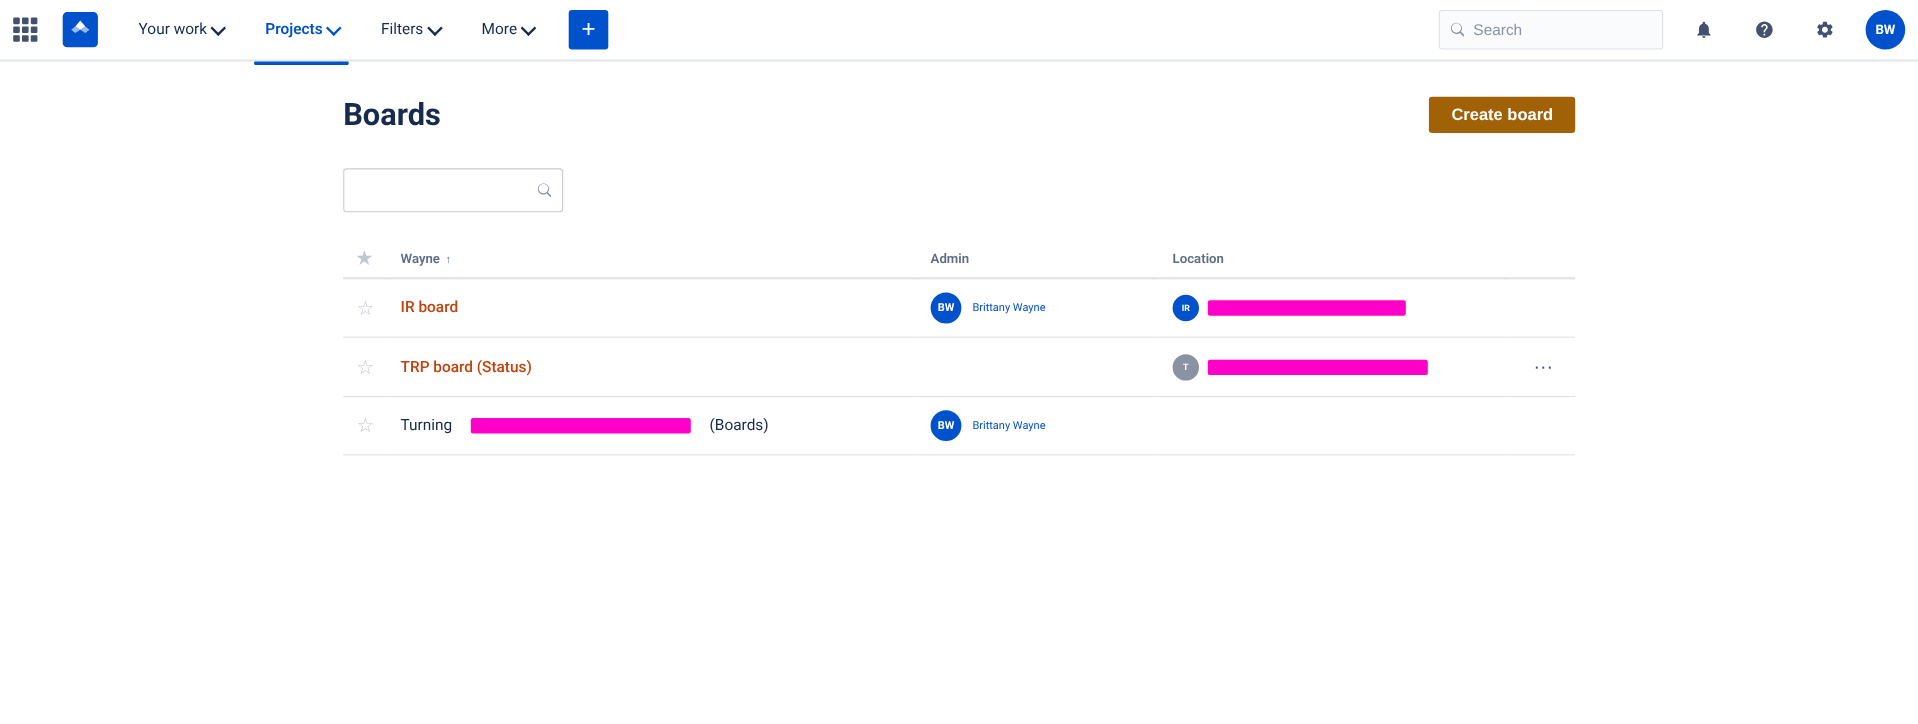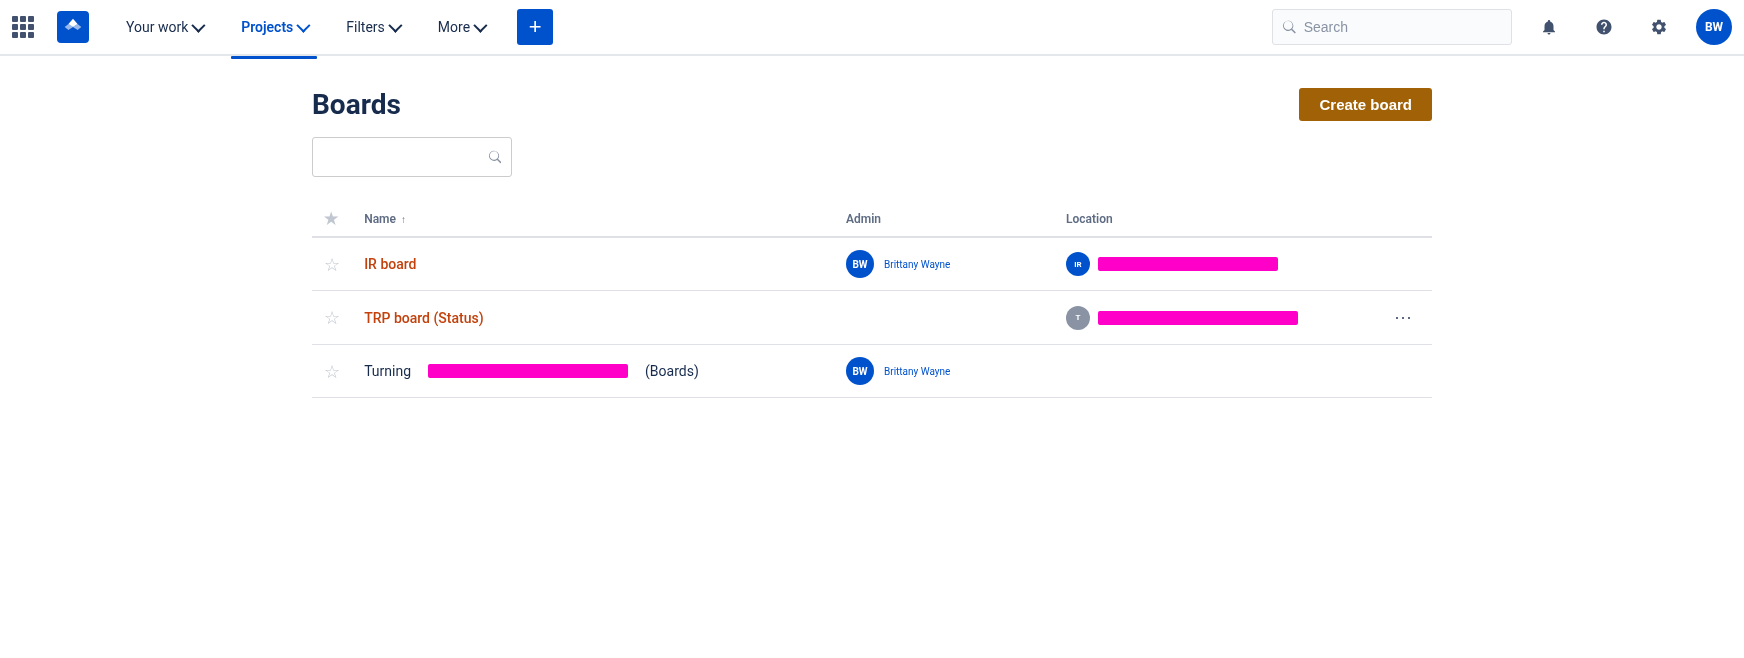--- a/index.html
+++ b/index.html
@@ -86,21 +86,21 @@
       margin-left: 4px;
     }
     .nav-spacer { flex: 1; }
     .nav-search {
       display: flex;
       align-items: center;
       border: 1px solid #dfe1e6;
       border-radius: 3px;
       padding: 0 10px;
       height: 36px;
-      width: 240px;
+      width: 204px;
       gap: 8px;
       background: #fafbfc;
     }
     .nav-search input {
       border: none;
       outline: none;
       background: transparent;
       font-size: 14px;
       color: #172b4d;
       width: 100%;
@@ -136,21 +136,21 @@
     
     .main {
       padding: 32px 40px;
       max-width: 1200px;
       margin: 0 auto;
     }
     .page-header {
       display: flex;
       align-items: center;
       justify-content: space-between;
-      margin-bottom: 16px;
+      margin-bottom: 32px;
     }
     .page-title {
       font-size: 28px;
       font-weight: 700;
       color: #172b4d;
     }
     .create-board-btn {
       background: #a16207;
       color: #fff;
       border: none;
@@ -402,21 +402,21 @@
     </svg>
   </div>
 
   <table class="board-table">
     <thead>
       <tr>
         <th class="th-star">
           <span style="color:#c1c7d0; font-size:16px;">★</span>
         </th>
         <th class="th-name">
-          <span>Name</span>
+          <span>Wayne</span>
           <span class="sort-arrow">↑</span>
         </th>
         <th class="th-admin">
           <span>Admin</span>
         </th>
         <th class="th-location">
           <span>Location</span>
         </th>
         <th style="width:50px;"></th>
       </tr>

